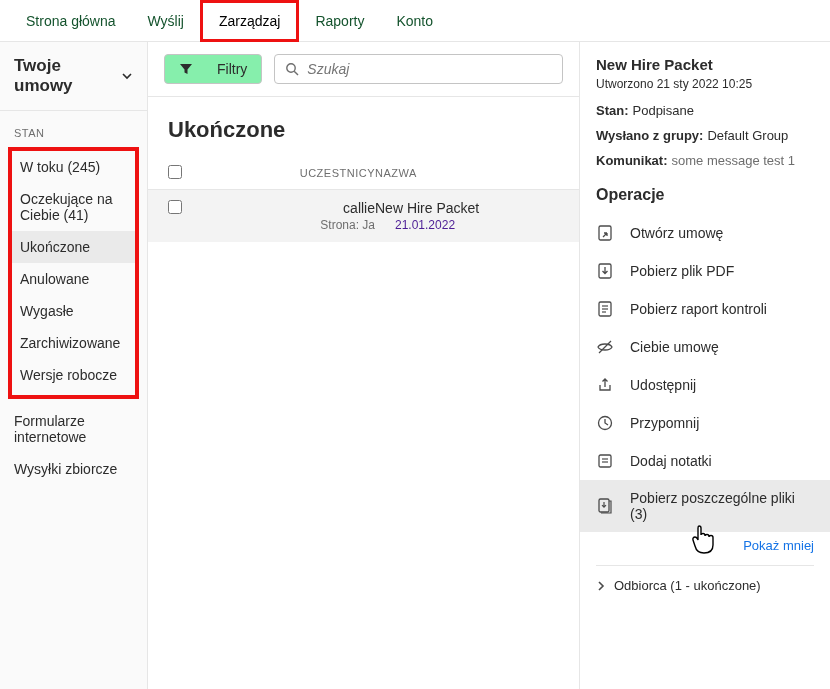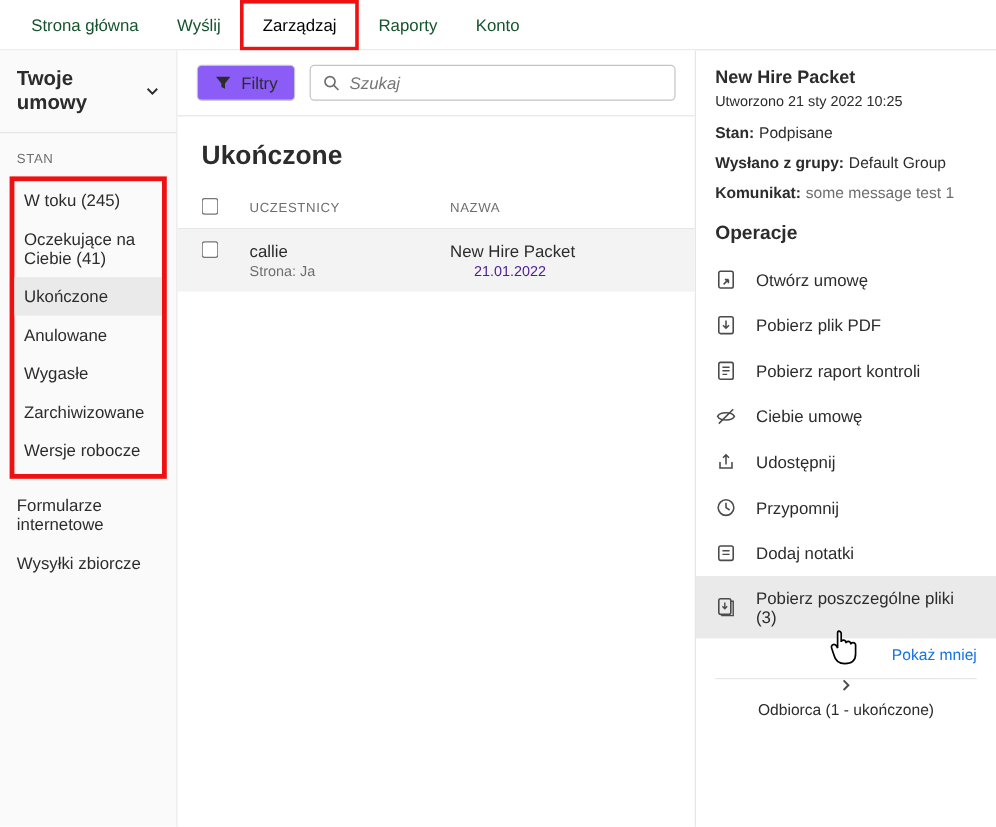--- a/index.html
+++ b/index.html
@@ -21,27 +21,27 @@
     .stan-label { font-size: 11px; color: #6e6e6e; letter-spacing: 0.5px; padding: 16px 14px 8px; }
     .sidebar-item { padding: 8px 14px; cursor: pointer; color: #2c2c2c; font-size: 14px; }
     .sidebar-item.active { background: #eaeaea; }
     .stan-box { border: 4px solid #e11; margin: 0 8px 6px; padding-bottom: 4px; }
     .stan-box .sidebar-item { padding: 8px 8px; }
     .stan-box .sidebar-item.active { background: #eaeaea; }
     
     
     .center { flex: 1; background: #fff; padding: 0; border-right: 1px solid #e6e6e6; min-width: 0; }
     .center-toolbar { display: flex; align-items: center; padding: 12px 16px; gap: 12px; border-bottom: 1px solid #e6e6e6; }
-    .filter-btn { display: flex; align-items: center; gap: 8px; padding: 6px 14px; border: 1px solid #c4c4c4; border-radius: 4px; background: #8b5cf6; cursor: pointer; font-size: 14px; }
+    .filter-btn { display: flex; align-items: center; gap: 24px; padding: 6px 14px; border: 1px solid #c4c4c4; border-radius: 4px; background: #86efac; cursor: pointer; font-size: 14px; }
     .search-wrap { display: flex; align-items: center; gap: 8px; border: 1px solid #c4c4c4; border-radius: 4px; padding: 6px 10px; flex: 1; }
     .search-wrap input { border: none; outline: none; font-size: 14px; font-style: italic; color: #6e6e6e; width: 100%; background: transparent; }
     .center-title { font-size: 22px; font-weight: 700; padding: 20px 20px 14px; }
     .table-head { display: flex; align-items: center; padding: 8px 20px; font-size: 11px; color: #6e6e6e; letter-spacing: 0.5px; border-bottom: 1px solid #e6e6e6; }
     .col-check { width: 40px; }
-    .col-part { width: 167px; }
+    .col-part { width: 167px; text-align: right; }
     .col-nazwa { flex: 1; }
     .table-row { display: flex; align-items: flex-start; padding: 10px 20px; background: #f3f3f3; }
     .part-name { font-size: 14px; color: #2c2c2c; }
     .sender { font-size: 12px; color: #6e6e6e; margin-top: 2px; }
     .nazwa-name { font-size: 14px; }
     .nazwa-date { font-size: 12px; color: #4c1d95; margin-top: 2px; margin-left: 20px; }
     input[type=checkbox] { width: 14px; height: 14px; }
     
     
     .rightpanel { width: 250px; padding: 14px 16px 0 16px; font-size: 13px; }
@@ -49,21 +49,21 @@
     .rp-sub { font-size: 12px; color: #2c2c2c; margin-bottom: 12px; }
     .rp-row { margin-bottom: 10px; font-size: 13px; }
     .rp-row b { font-weight: 700; }
     .rp-row .val { color: #2c2c2c; margin-left: 4px; }
     .rp-row .val-light { color: #6e6e6e; margin-left: 4px; }
     .rp-ops-title { font-size: 16px; font-weight: 700; margin: 18px 0 10px; }
     .op-item { display: flex; align-items: center; gap: 16px; padding: 10px 6px; cursor: pointer; font-size: 14px; margin: 0 -16px; padding-left: 16px; padding-right: 16px; }
     .op-item .ic { width: 18px; height: 18px; display: flex; align-items: center; justify-content: center; flex-shrink: 0; }
     .op-item.hl { background: #eaeaea; }
     .show-less { text-align: right; color: #1473e6; font-size: 13px; cursor: pointer; padding: 6px 0 2px; }
-    .recipient-row { display: flex; align-items: center; gap: 8px; padding: 0 0; border-top: 1px solid #e6e6e6; margin-top: 10px; cursor: pointer; flex-direction: column; }
+    .recipient-row { display: flex; align-items: center; gap: 8px; padding: 12px 0; border-top: 1px solid #e6e6e6; margin-top: 10px; cursor: pointer; }
     
     
     .cursor-hand { position: absolute; left: 690px; top: 524px; pointer-events: none; }
     
     svg { display: block; }
   </style>
 </head>
 <body>
 
 <div class="topnav">

